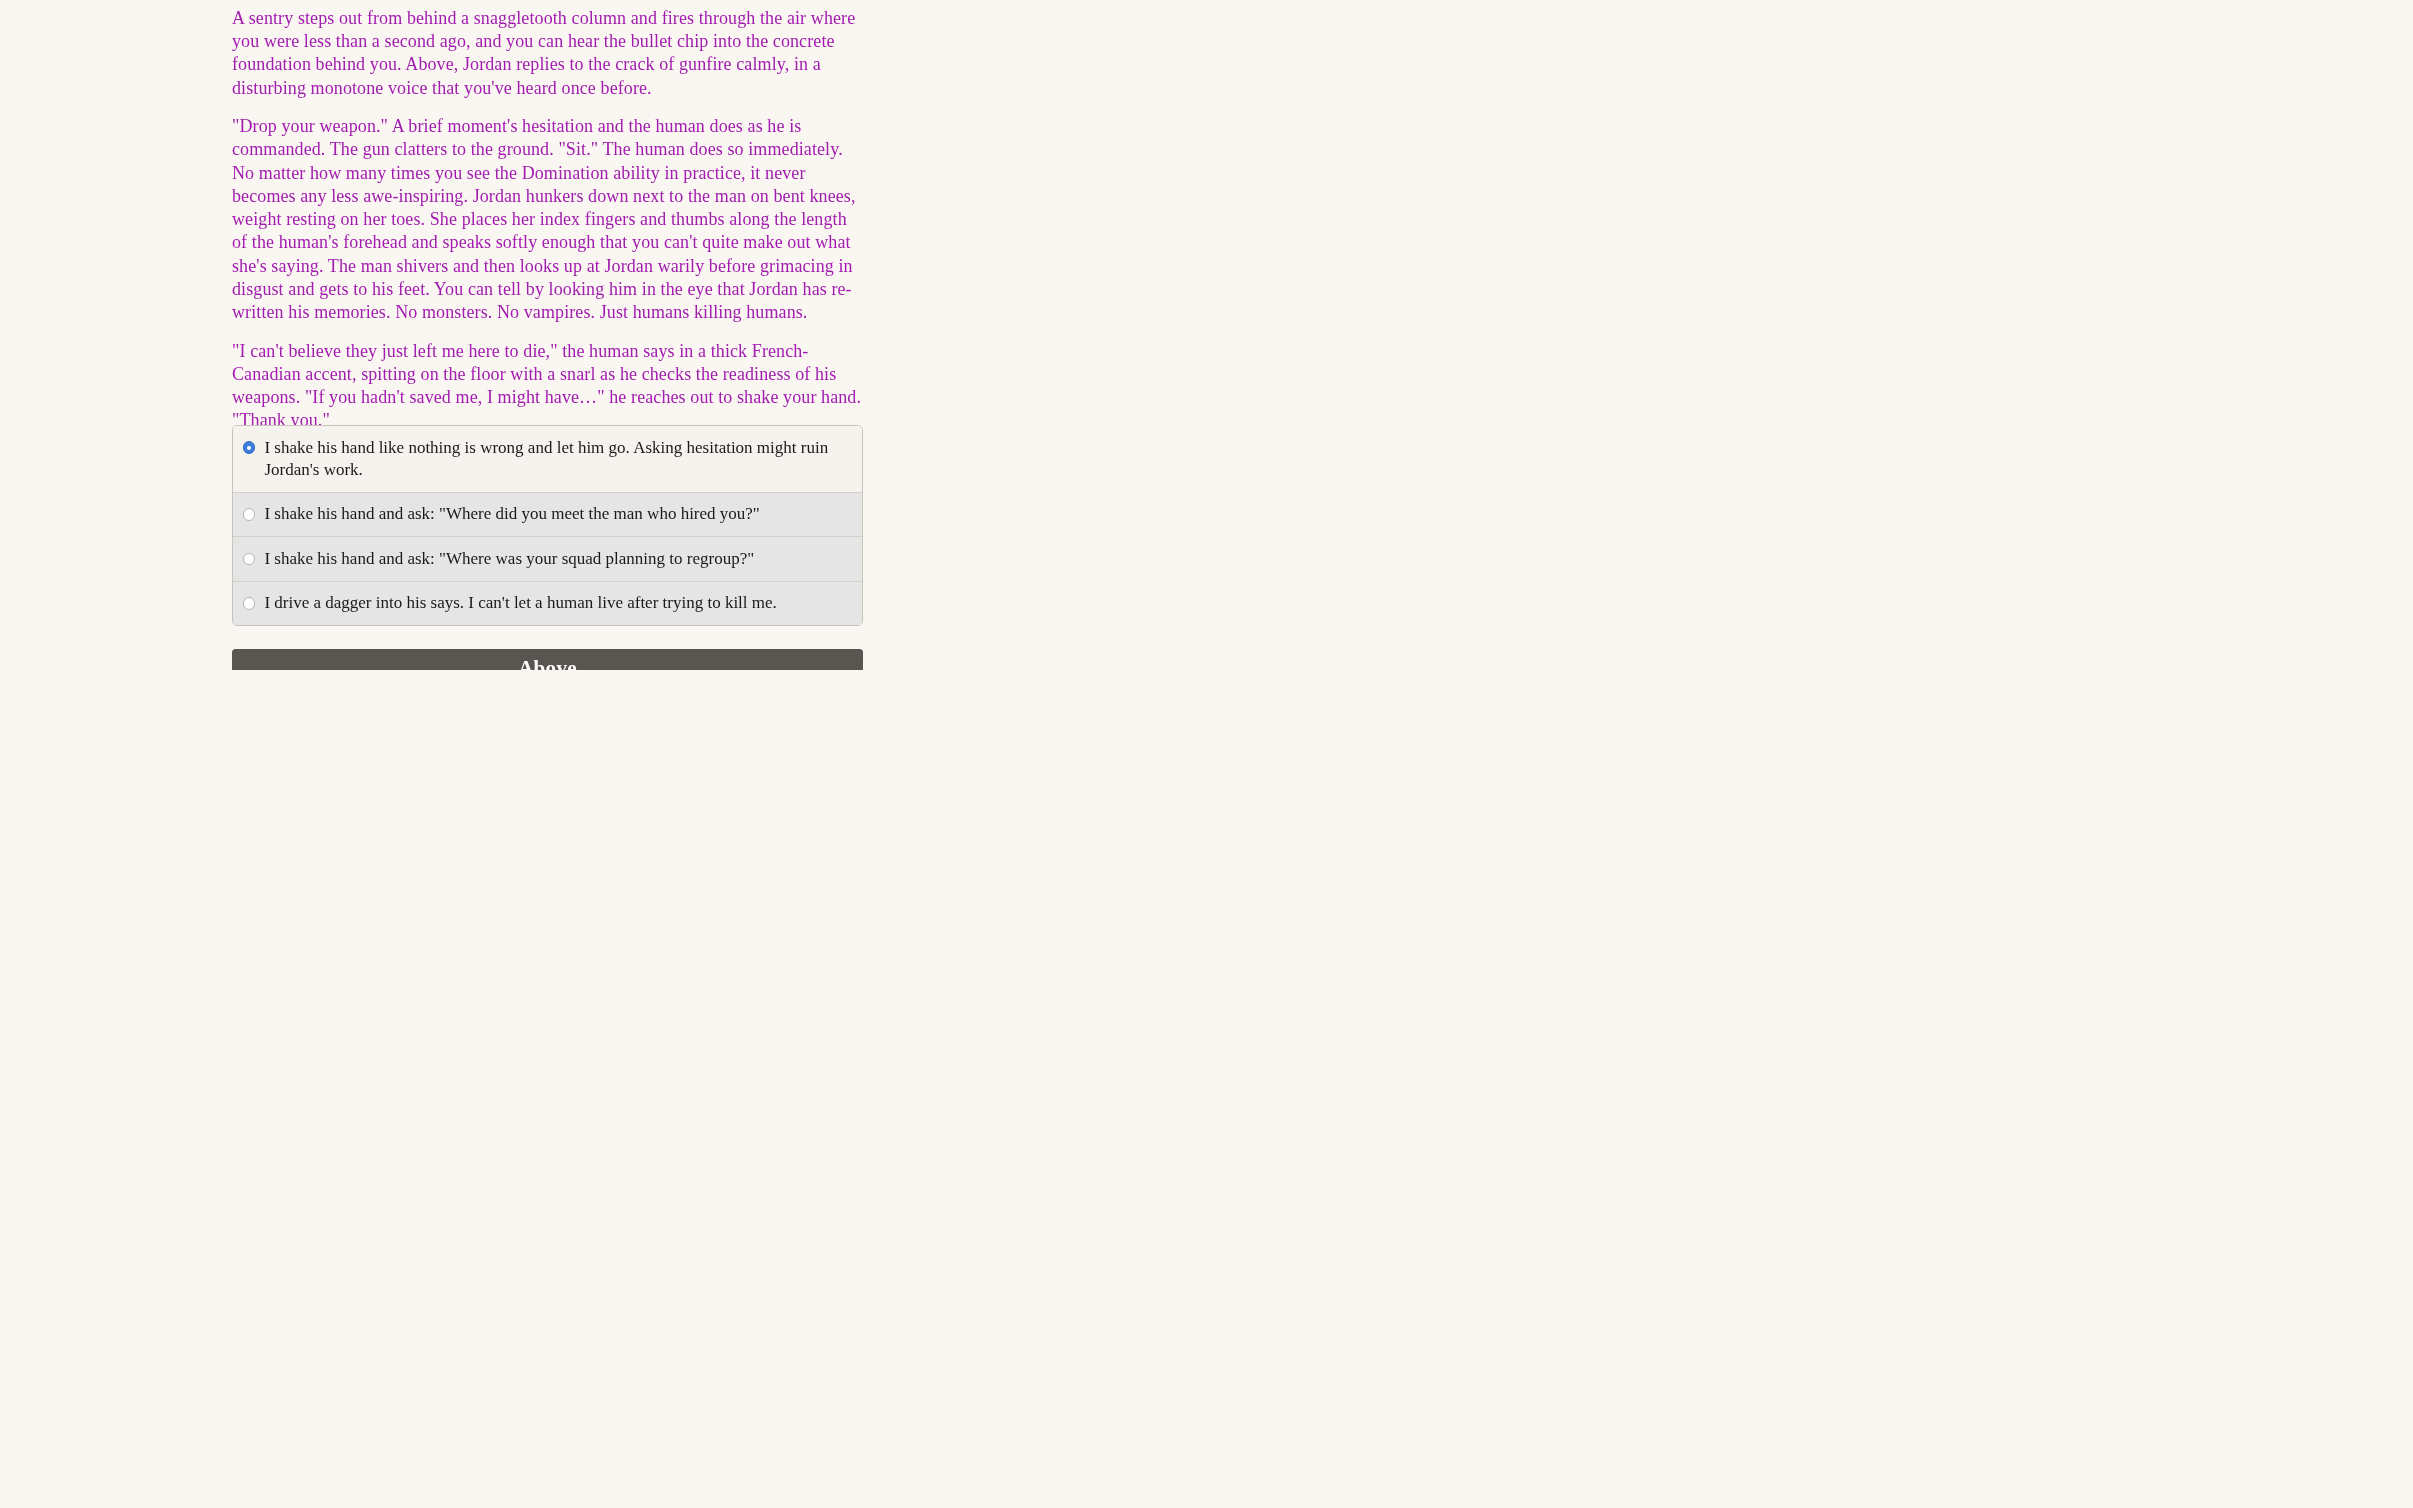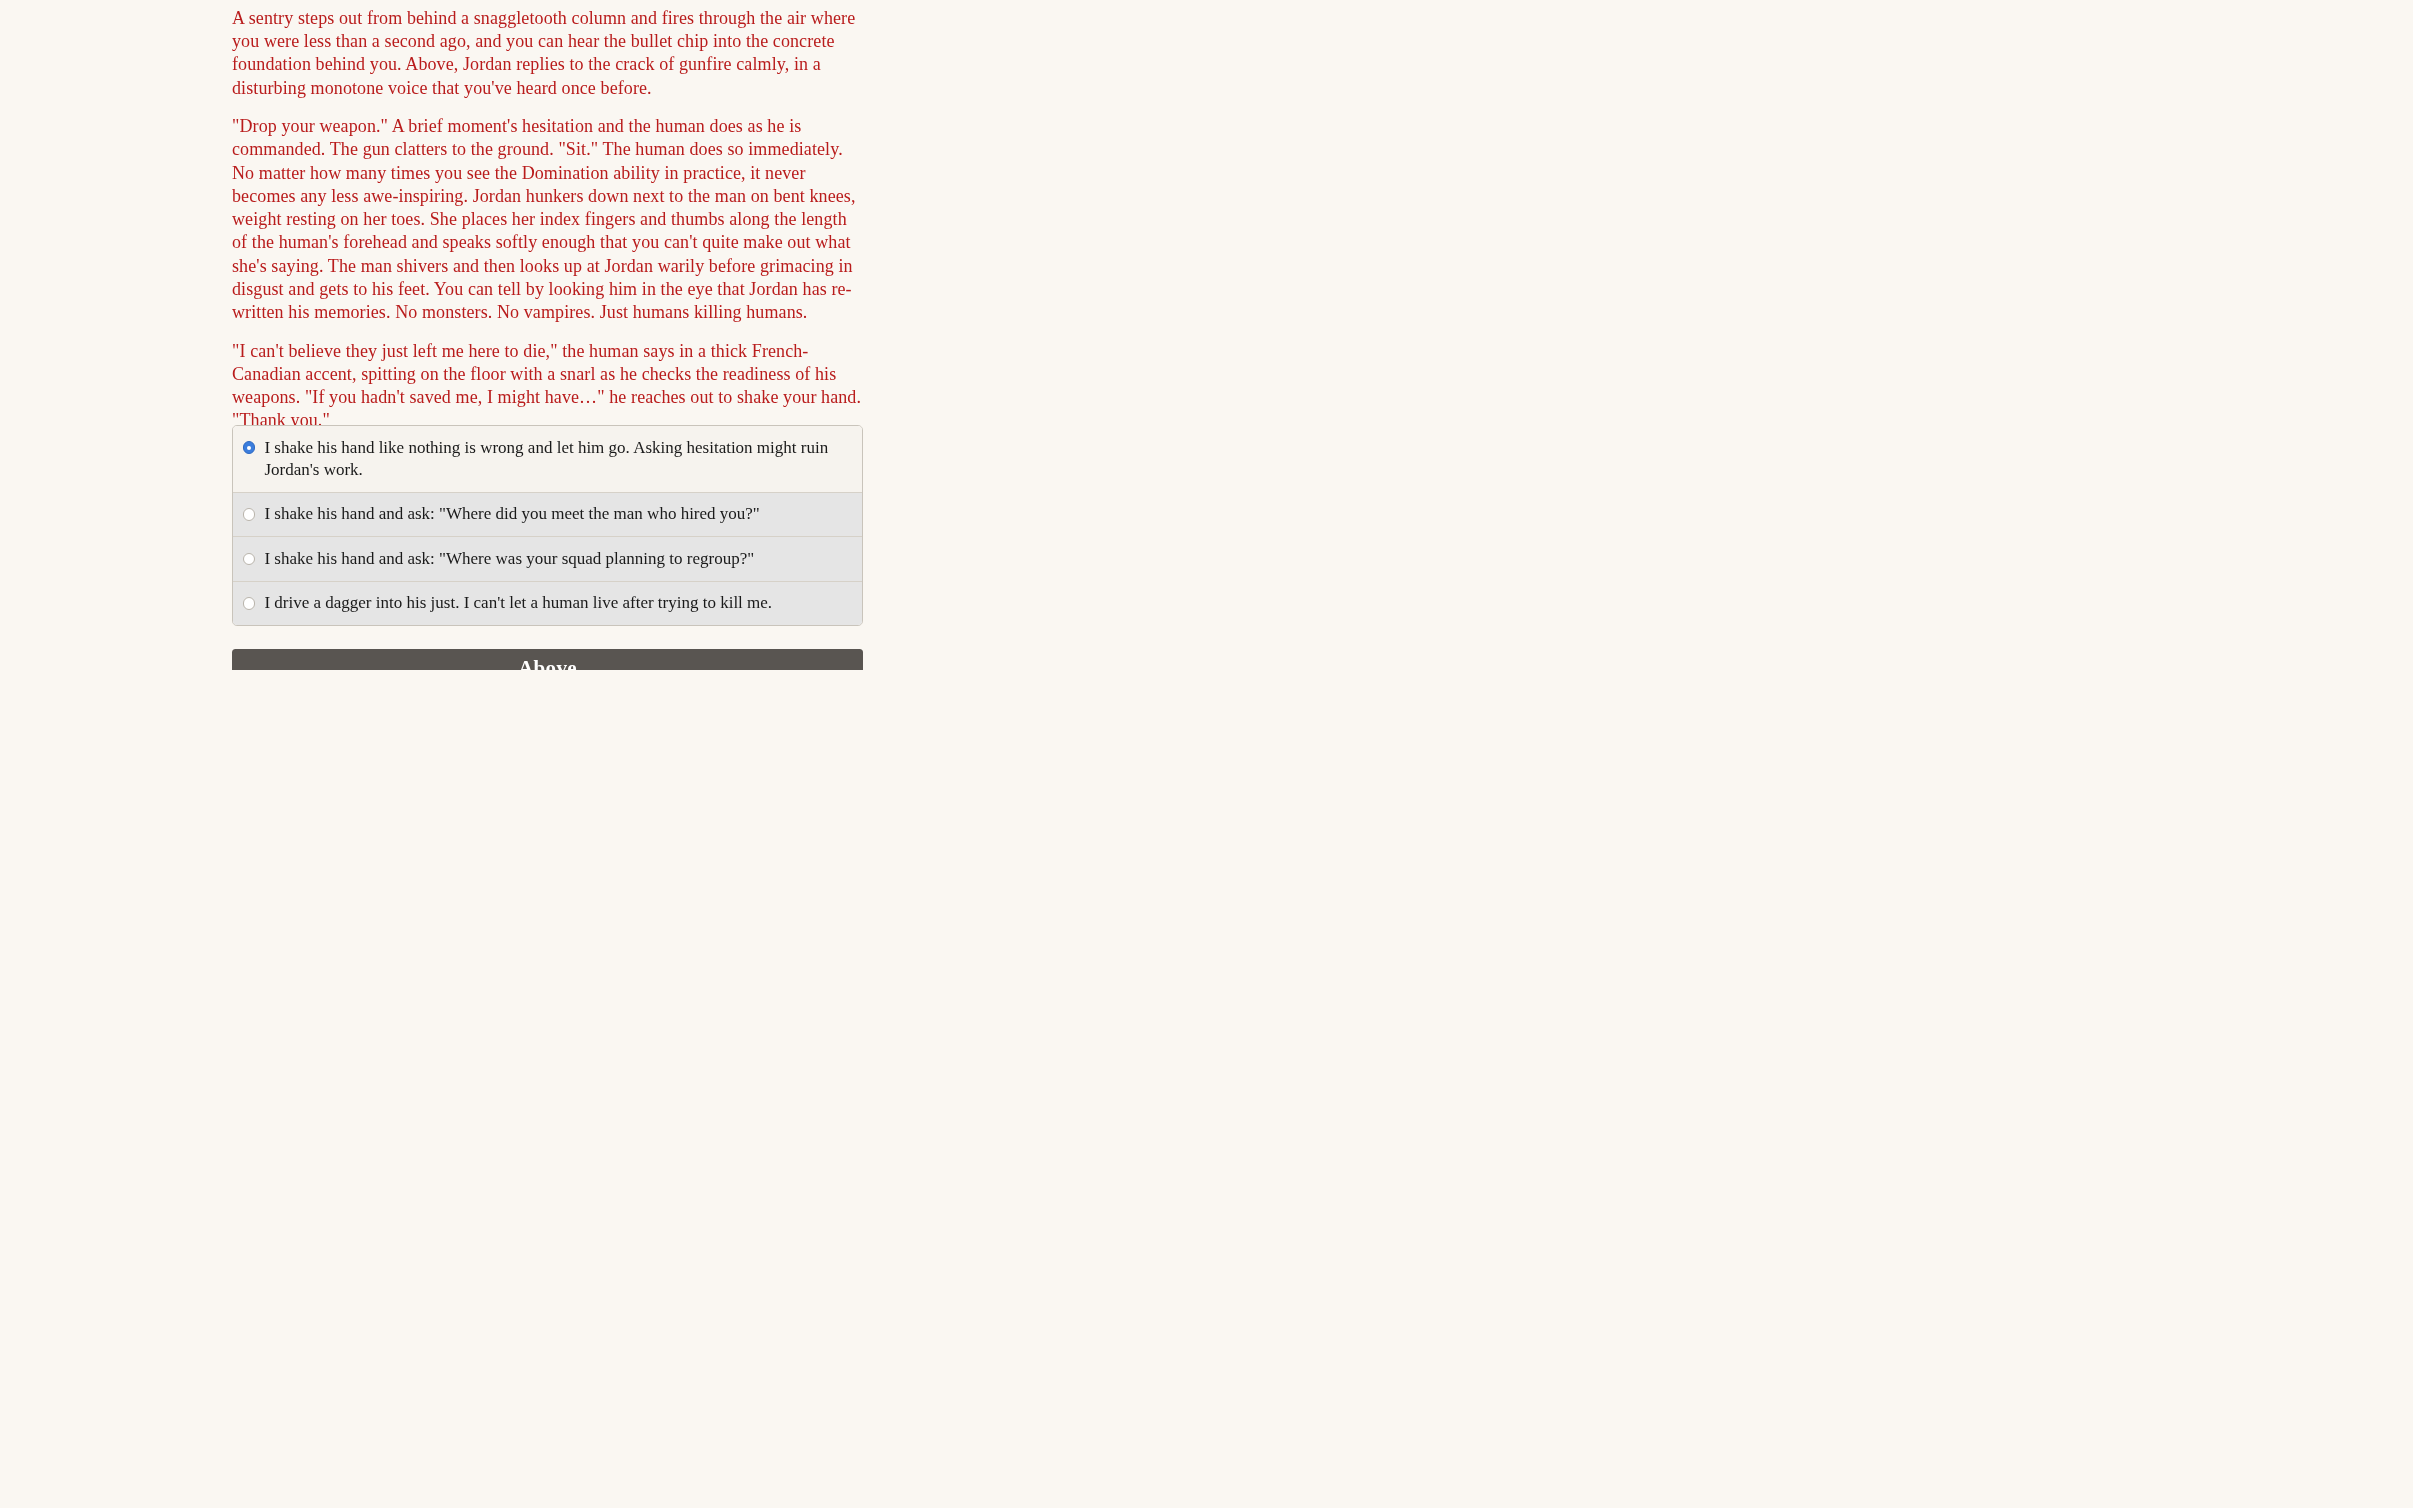--- a/index.html
+++ b/index.html
@@ -24,21 +24,21 @@
     position: absolute;
     left: 232px;
     top: 7px;
     width: 631px;
   }
   .story p {
     margin: 0 0 15.4px 0;
     font-size: 18px;
     line-height: 1.29;
     letter-spacing: 0.1px;
-    color: #b91c1c;
+    color: #a21caf;
   }
   .choices {
     position: absolute;
     left: 232px;
     top: 425px;
     width: 631px;
     border: 0.7px solid #c9c4bb;
     border-radius: 4.9px;
     background: #fbf9f5;
     box-sizing: border-box;
@@ -132,21 +132,21 @@
       <span class="choice-text">I shake his hand and ask: "Where did you meet the man who hired you?"</span>
     </div>
 
     <div class="choice">
       <span class="radio"></span>
       <span class="choice-text">I shake his hand and ask: "Where was your squad planning to regroup?"</span>
     </div>
 
     <div class="choice">
       <span class="radio"></span>
-      <span class="choice-text">I drive a dagger into his just. I can't let a human live after trying to kill me.</span>
+      <span class="choice-text">I drive a dagger into his says. I can't let a human live after trying to kill me.</span>
     </div>
 
   </div>
 
   <button class="next-button">Above</button>
 
 </div>
 
 
 </body></html>

